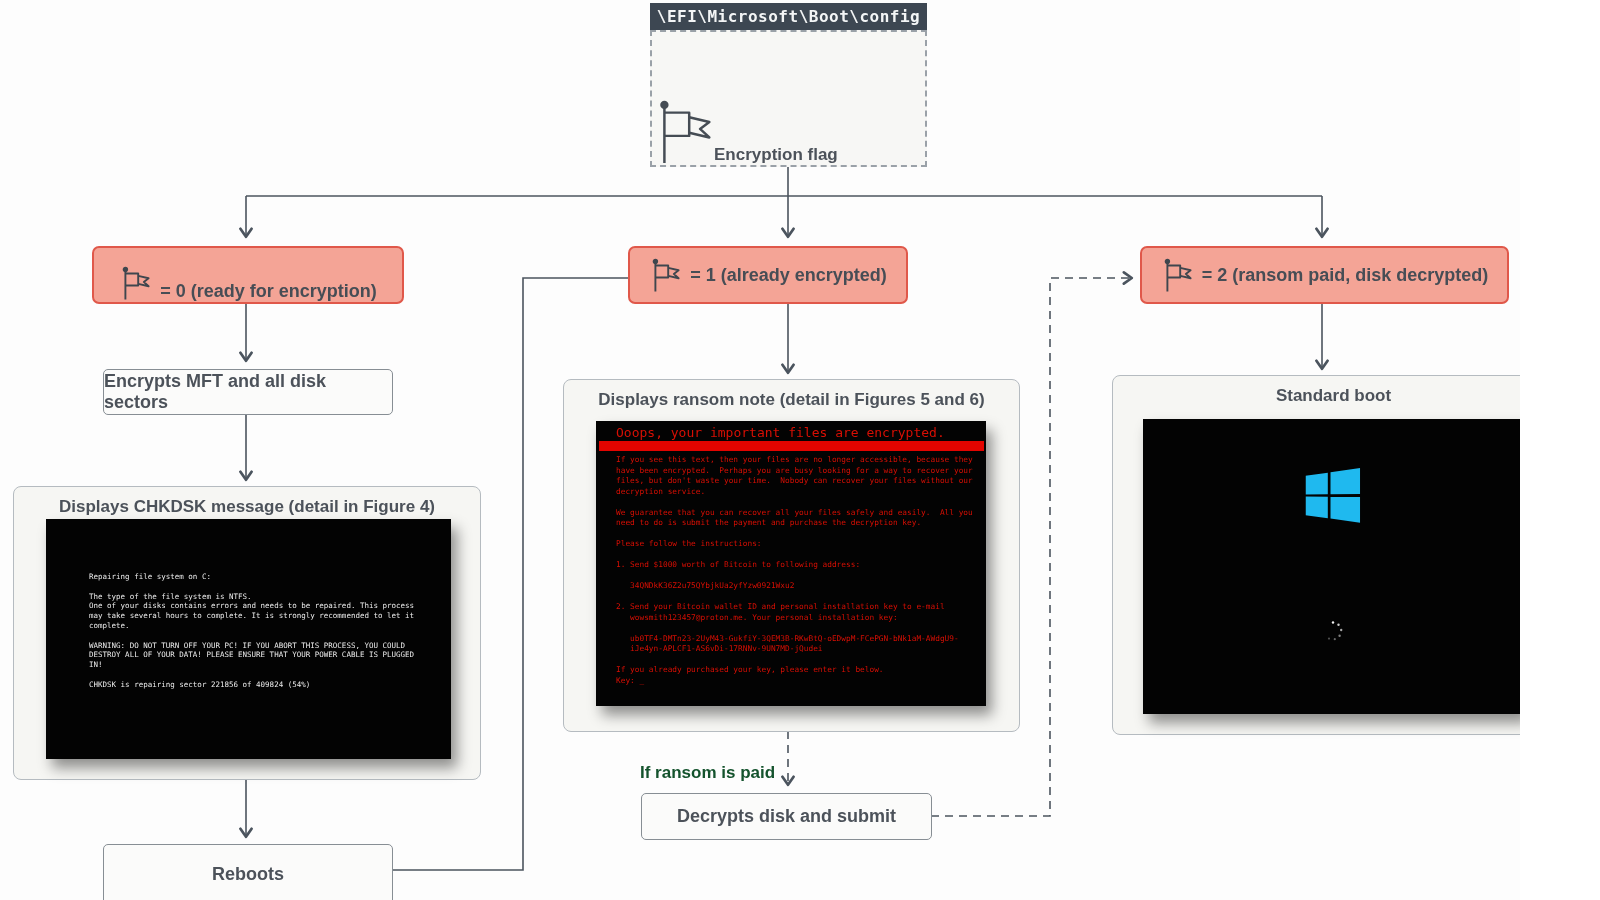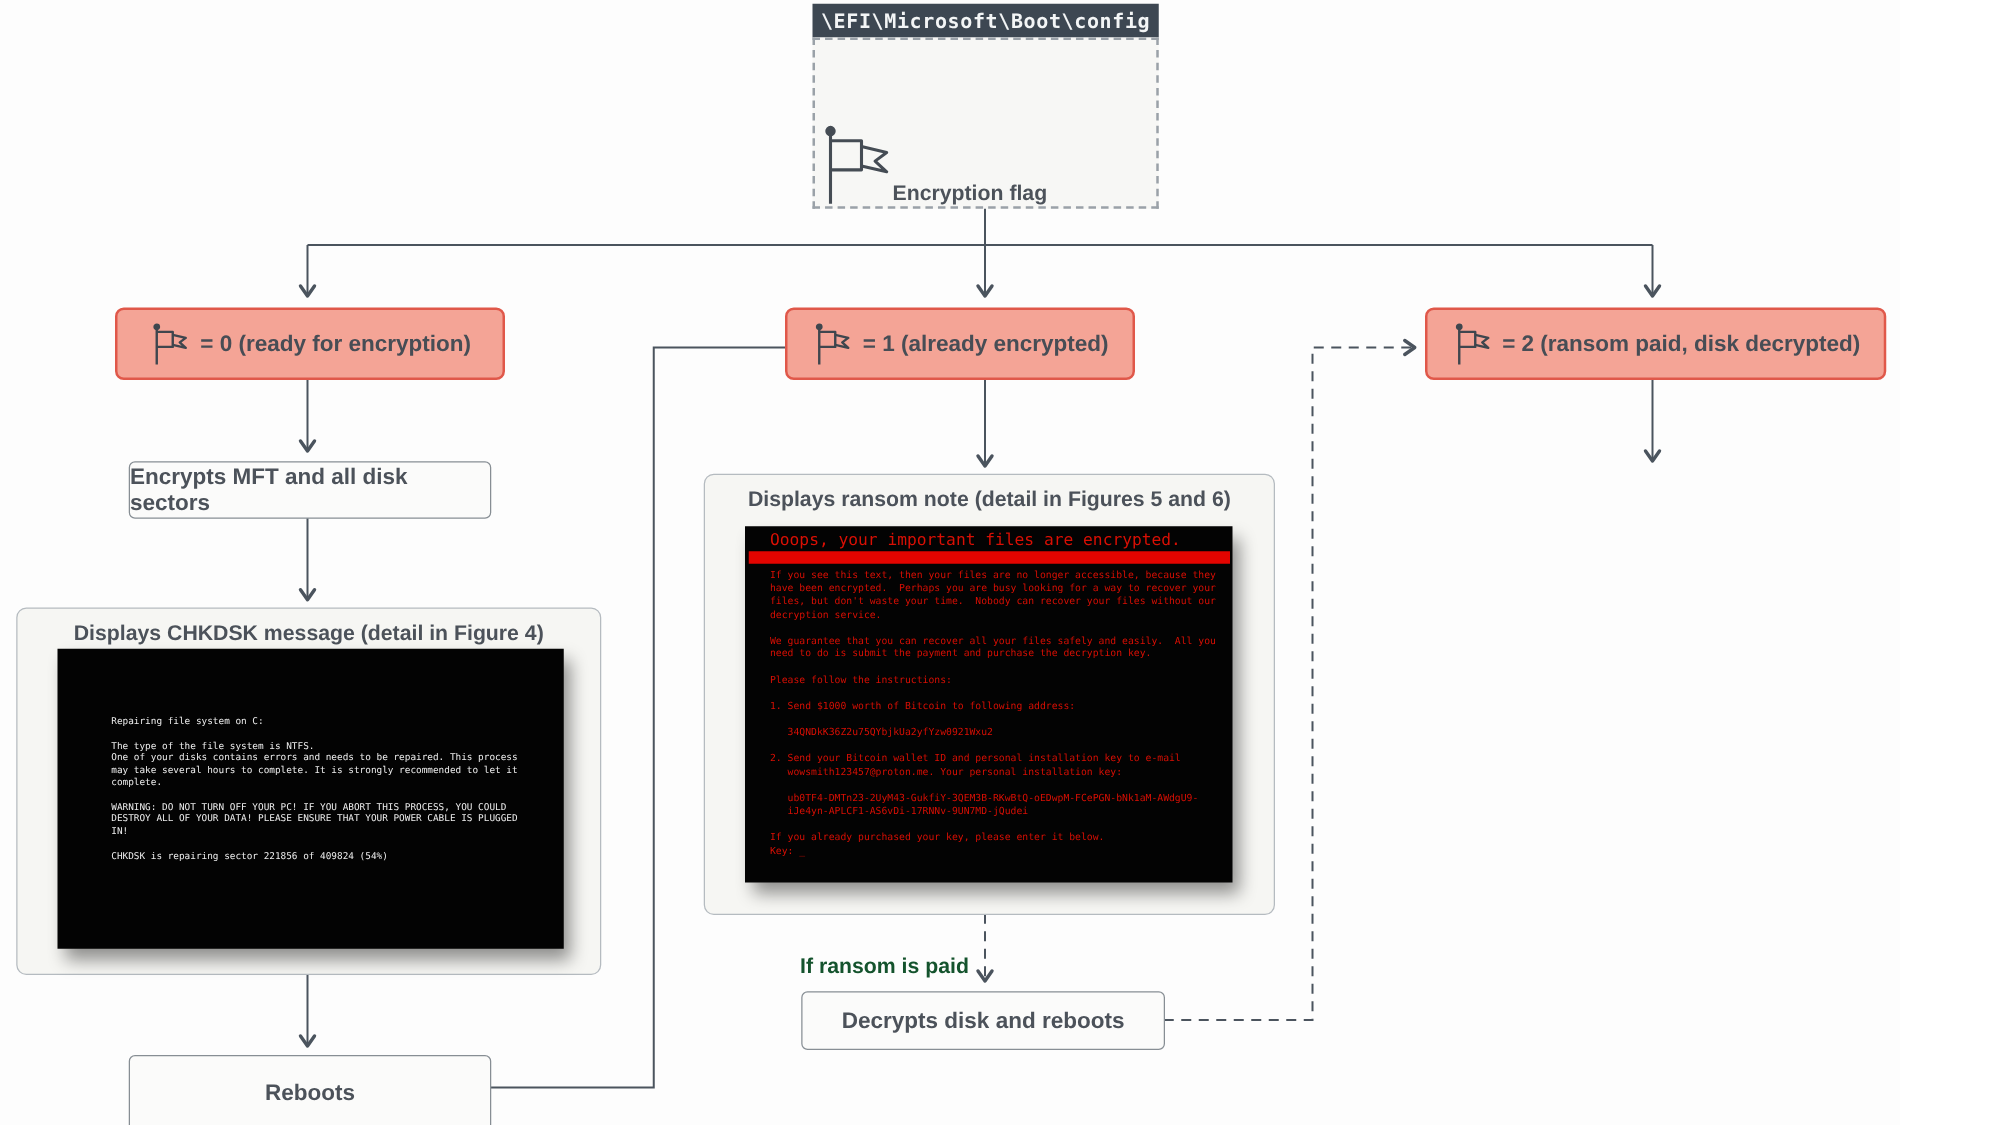--- a/index.html
+++ b/index.html
@@ -13,21 +13,21 @@
               color:#f3f5f6;font-family:"DejaVu Sans Mono",monospace;font-weight:bold;
               font-size:16px;display:flex;align-items:center;justify-content:center;letter-spacing:.5px;}
   .efi-body{position:absolute;left:0;top:27px;right:0;bottom:0;border:2px dashed #9aa1a8;
             background:#f7f7f5;display:flex;flex-direction:row;align-items:flex-end;}
   .efi-label{font-weight:bold;font-size:17px;color:#4c525a;margin-top:6px;}
 
   
   .flag-box{position:absolute;height:54px;background:#f4a496;border:2px solid #e0584a;
             border-radius:7px;display:flex;align-items:center;justify-content:center;gap:9px;
             font-weight:bold;font-size:18px;color:#474d55;}
-  .fb0{left:92px;top:246px;width:308px;}
+  .fb0{left:92px;top:246px;width:308px;align-items:flex-end;}
   .fb1{left:628px;top:246px;width:276px;}
   .fb2{left:1140px;top:246px;width:365px;}
 
   
   .node{position:absolute;background:#fbfbfa;border:1.6px solid #878e94;border-radius:5px;
         display:flex;align-items:center;justify-content:center;font-weight:bold;font-size:18px;color:#4c525a;}
   .encrypts{left:103px;top:369px;width:288px;height:44px;}
   .reboots{left:103px;top:844px;width:288px;height:58px;border-radius:5px 5px 0 0;}
   .decrypts{left:641px;top:793px;width:289px;height:45px;}
 
@@ -181,16 +181,37 @@
    ub0TF4-DMTn23-2UyM43-GukfiY-3QEM3B-RKwBtQ-oEDwpM-FCePGN-bNk1aM-AWdgU9-
    iJe4yn-APLCF1-AS6vDi-17RNNv-9UN7MD-jQudei
 
 If you already purchased your key, please enter it below.
 Key: _</pre>
     </div>
   </div>
 
   <div class="if-paid">If ransom is paid</div>
 
-  <div class="node decrypts">Decrypts disk and reboots</div>
-
+  <div class="node decrypts">Decrypts disk and submit</div>
+
+  <div class="shot boot-c">
+    <div class="shot-title">Standard boot</div>
+    <div class="screen boot-s">
+      <svg class="win-logo" width="55" height="55" viewBox="0 0 88 88">
+        <path fill="#1fb9ef" d="M0,12.4 L35.7,7.5 35.7,42 0,42.2 Z
+                                M0,75.5 L35.7,80.4 35.7,45.9 0,45.7 Z
+                                M40,6.9 L87.3,0 87.3,41.5 40,41.9 Z
+                                M40,80.9 L87.3,87.6 87.3,46.3 40,46.2 Z"></path>
+      </svg>
+      <svg class="spinner" width="24" height="24" viewBox="0 0 24 24">
+        <g fill="#ffffff">
+          <circle cx="12" cy="3.5" r="1.2" opacity=".95"></circle>
+          <circle cx="17.5" cy="5.8" r="1.2" opacity=".8"></circle>
+          <circle cx="20.2" cy="11" r="1.2" opacity=".65"></circle>
+          <circle cx="18.6" cy="16.8" r="1.2" opacity=".5"></circle>
+          <circle cx="13.8" cy="20.2" r="1.1" opacity=".4"></circle>
+          <circle cx="8" cy="19.6" r="1.1" opacity=".3"></circle>
+        </g>
+      </svg>
+    </div>
+  </div>
 
 </div>
 
 </body></html>

